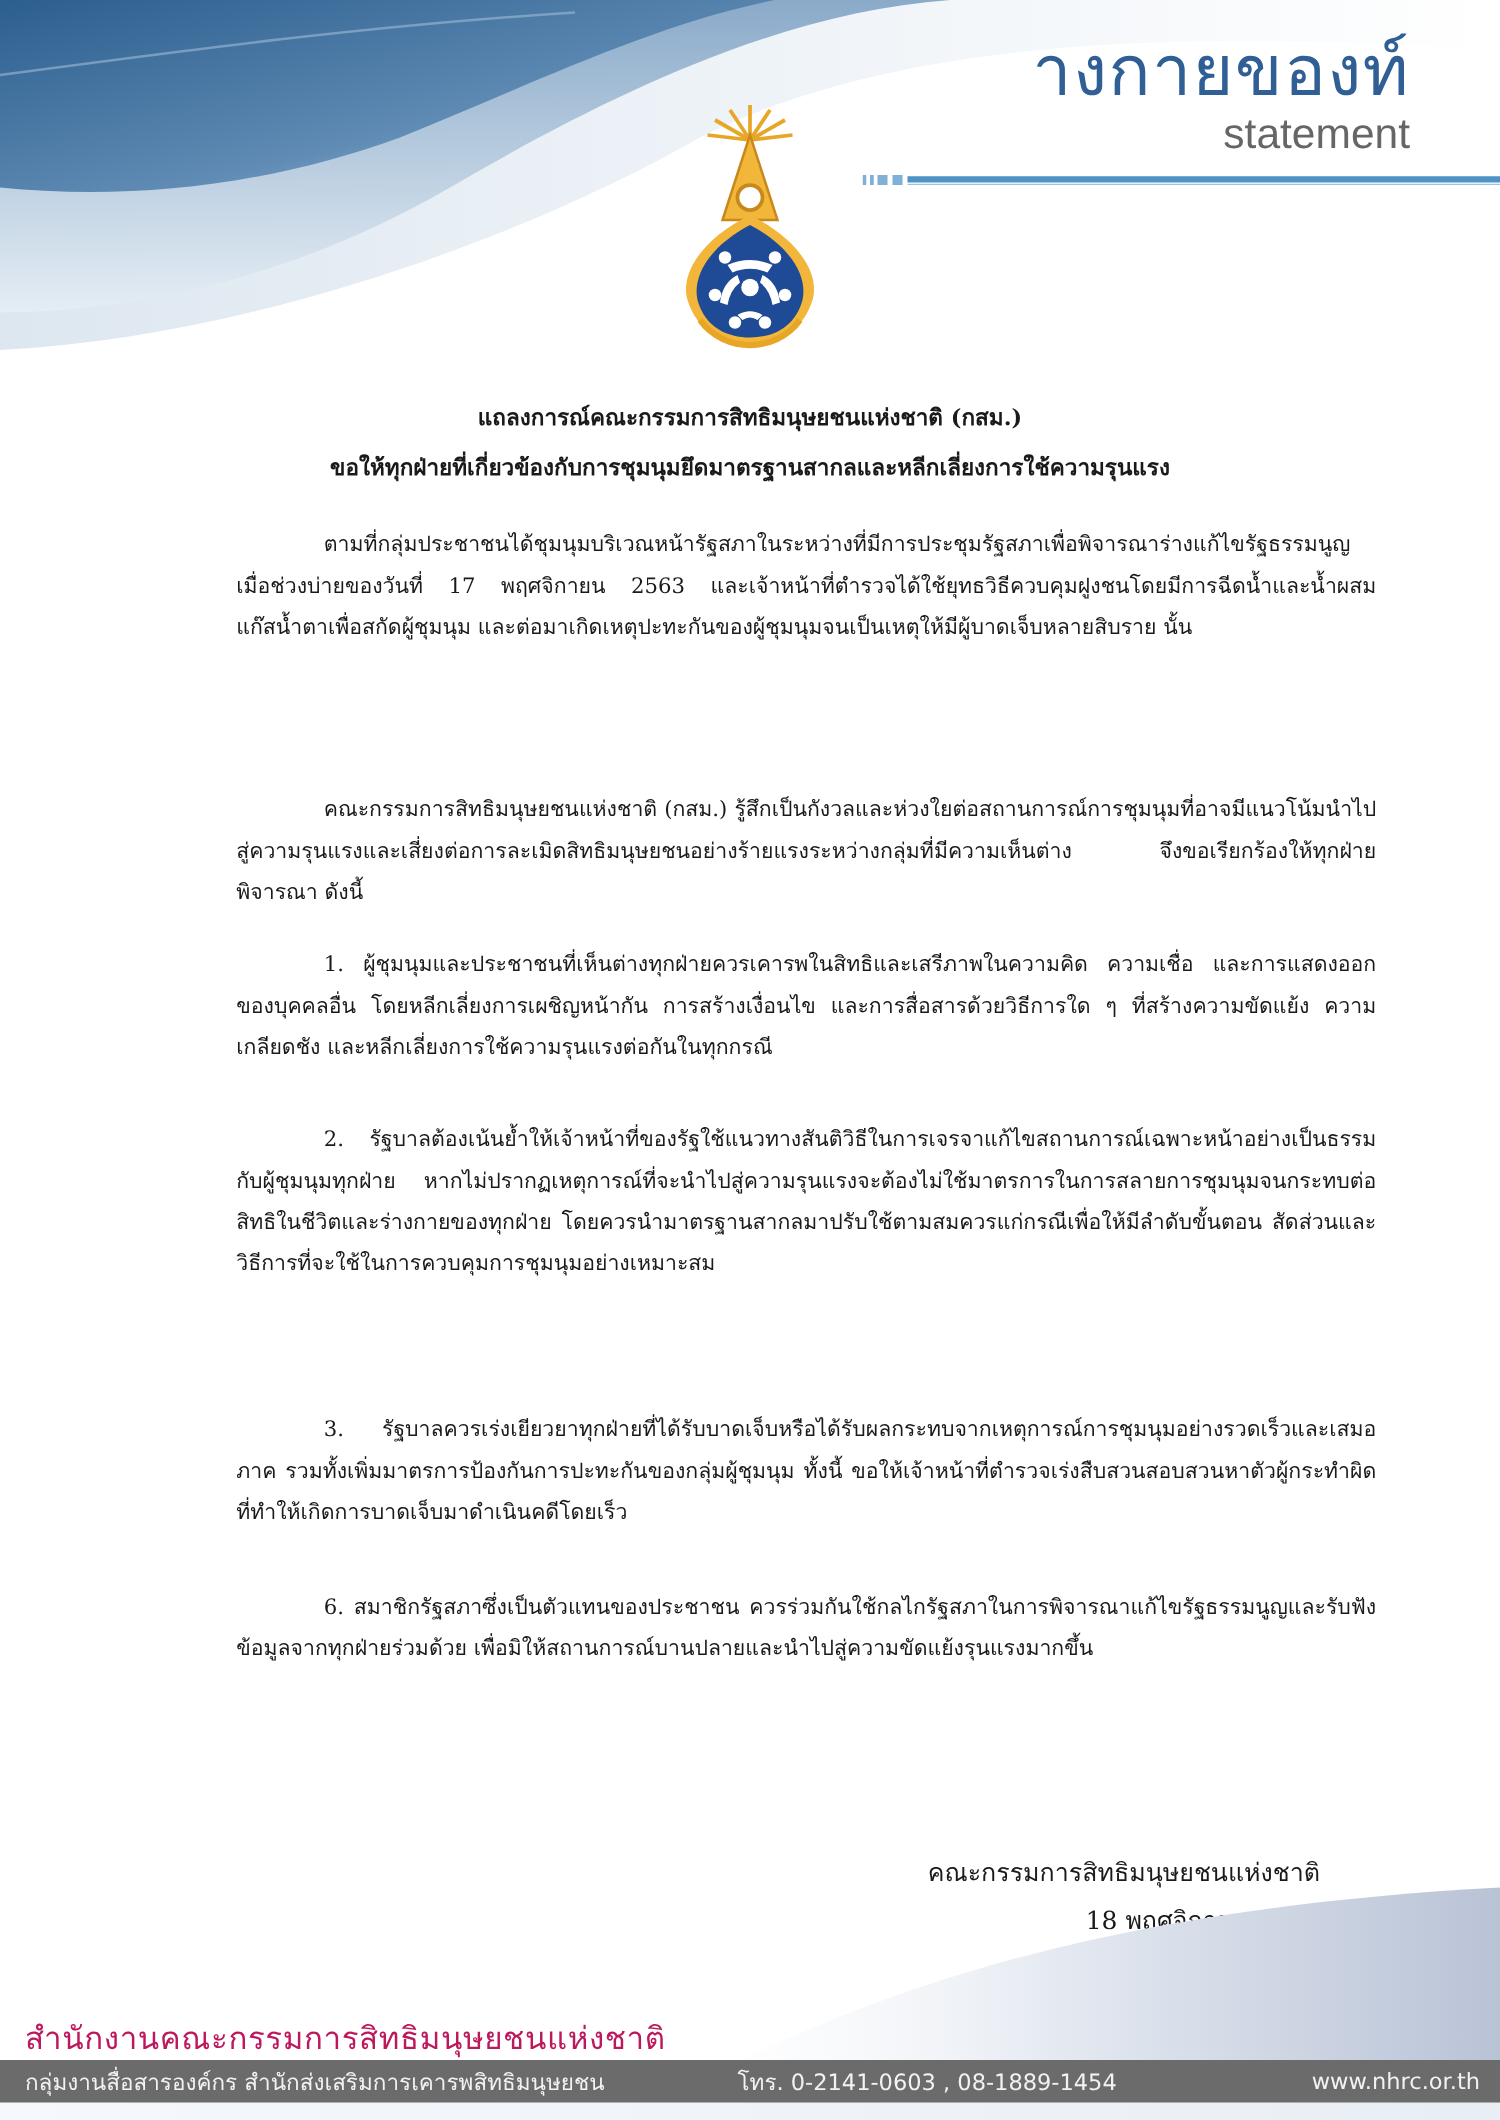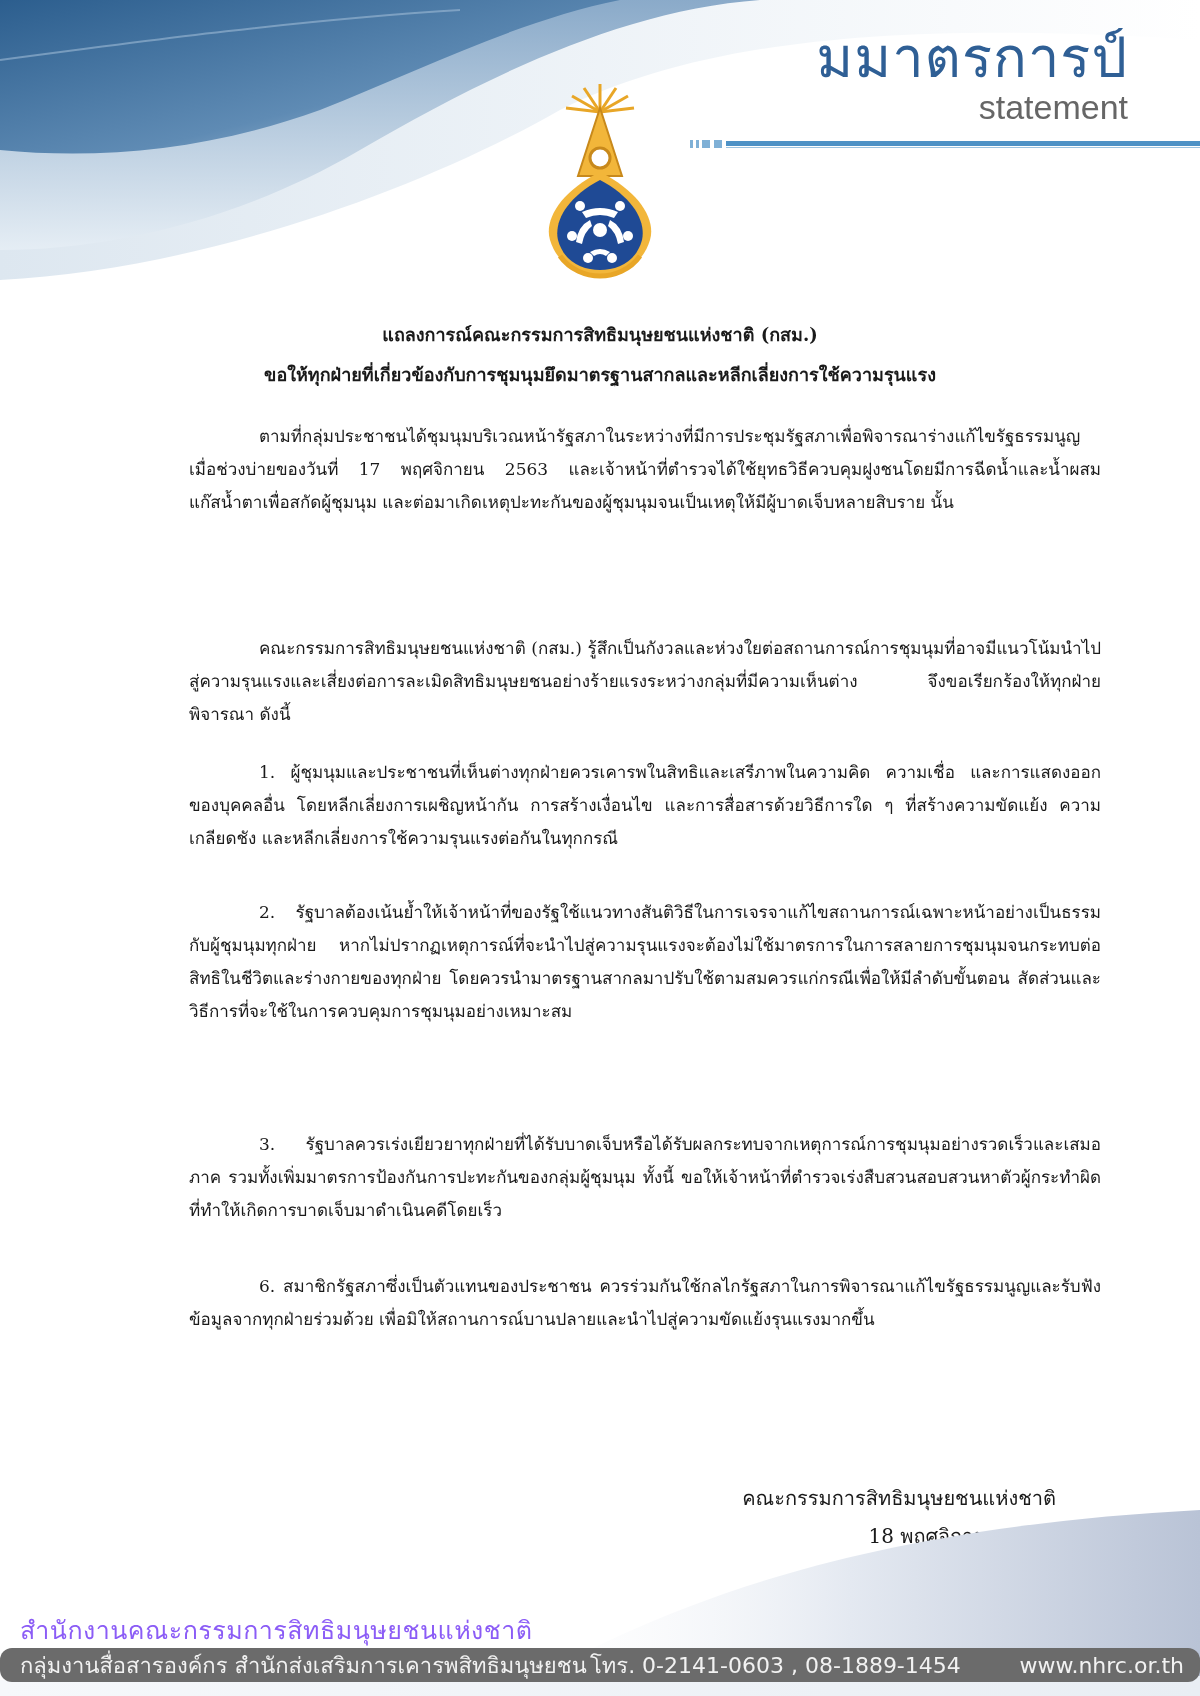--- a/index.html
+++ b/index.html
@@ -55,28 +55,28 @@
 
     .signature {
       position: absolute; right: 144px; text-align: right; font-size: 20px;
     }
     .sig1 { top: 1482px; }
     .sig2 { top: 1520px; }
 
     .footer-org {
       position: absolute; left: 20px; top: 1610px;
       font-family: "DejaVu Sans", "Liberation Sans", sans-serif;
-      font-size: 25px; color: #8b5cf6; letter-spacing: 0.5px;
+      font-size: 25px; color: #be185d; letter-spacing: 0.5px;
     }
     .footer-bar {
       position: absolute; left: 0; top: 1648px; width: 1200px; height: 34px;
       background: #6b6b6b;
       display: flex; align-items: center;
       font-family: "DejaVu Sans", "Liberation Sans", sans-serif;
-      color: #f2f2f2; font-size: 22px; border-radius: 12px;
+      color: #f2f2f2; font-size: 18px;
     }
     .footer-bar .dept { position: absolute; left: 20px; }
     .footer-bar .phone { position: absolute; left: 590px; }
     .footer-bar .web { position: absolute; right: 16px; }
   </style>
 </head>
 <body>
 
 <div class="bg-top">
   <svg width="1200" height="320" viewBox="0 0 1200 320" xmlns="http://www.w3.org/2000/svg">
@@ -96,21 +96,21 @@
       </linearGradient>
     </defs>
     <path d="M0 0 H1200 V40 C900 20 700 40 560 110 C420 190 200 270 0 280 Z" fill="url(#wg3)"></path>
     <path d="M0 0 H760 C620 10 480 80 360 150 C240 220 110 250 0 250 Z" fill="url(#wg2)" opacity="0.9"></path>
     <path d="M0 0 H620 C520 20 420 70 320 110 C210 150 100 160 0 150 Z" fill="url(#wg1)"></path>
     <path d="M0 60 C150 40 300 20 460 10" stroke="#9fbbd6" stroke-width="2" fill="none" opacity="0.6"></path>
   </svg>
 </div>
 
 <div class="header-title">
-  <div class="th">มมาตรการป์</div>
+  <div class="th">างกายของท์</div>
   <div class="en">statement</div>
 </div>
 
 <div class="header-rule">
   <svg width="510" height="10" xmlns="http://www.w3.org/2000/svg">
     <rect x="0" y="1" width="3" height="8" fill="#7fb0d6"></rect>
     <rect x="6" y="1" width="3" height="8" fill="#7fb0d6"></rect>
     <rect x="12" y="1" width="8" height="8" fill="#7fb0d6"></rect>
     <rect x="24" y="1" width="8" height="8" fill="#7fb0d6"></rect>
     <rect x="36" y="2" width="474" height="5" fill="#4e92c6"></rect>

